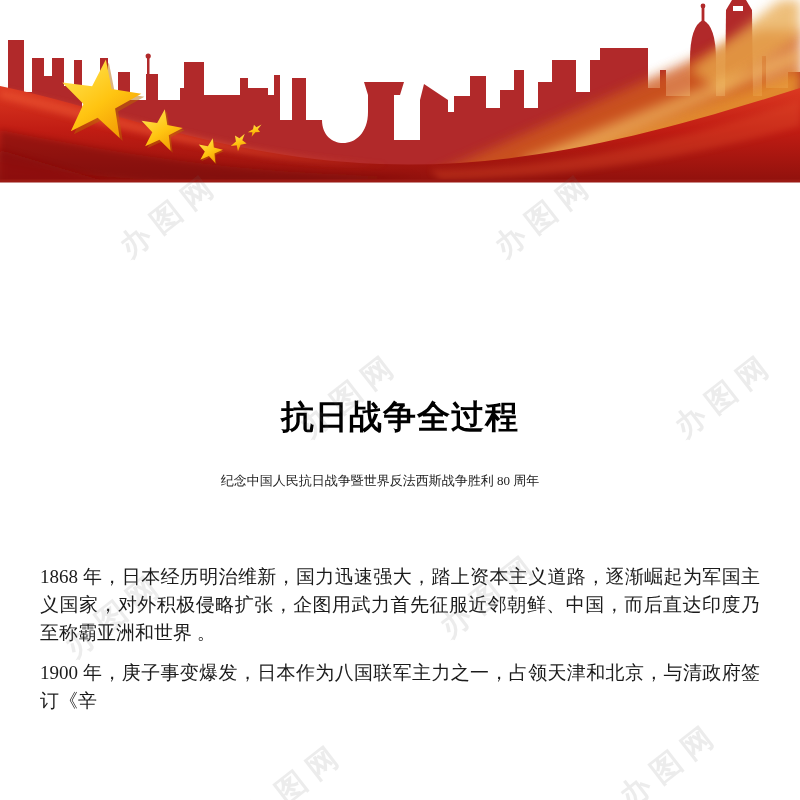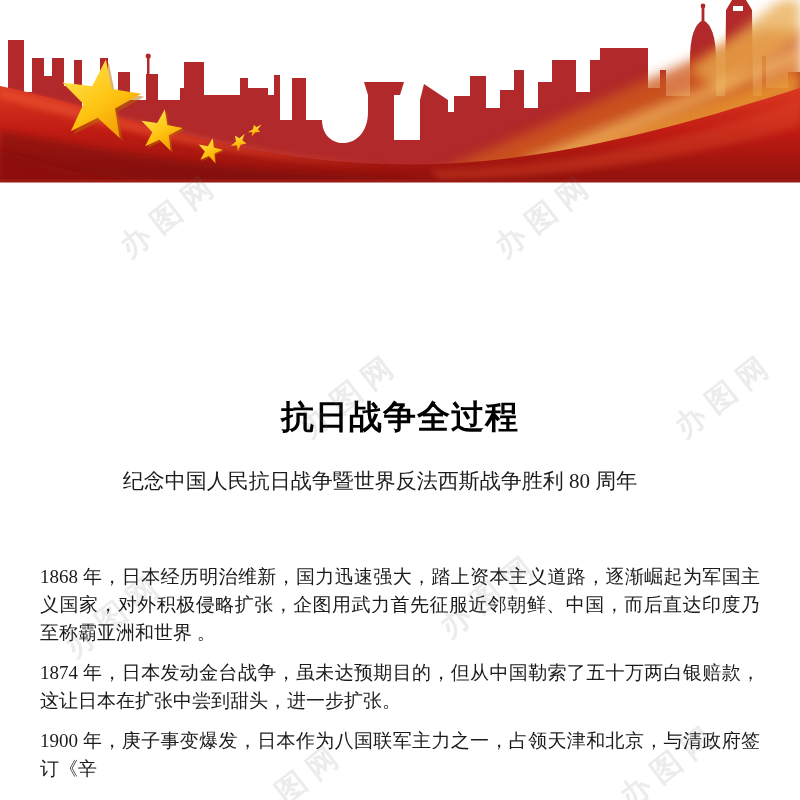--- a/index.html
+++ b/index.html
@@ -20,21 +20,21 @@
   }
 
   .doc-title{
     position:absolute;top:396px;left:0;width:800px;margin:0;
     text-align:center;font-family:"Liberation Sans","DejaVu Sans",sans-serif;
     font-weight:700;font-size:33px;line-height:42px;color:#000000;
     letter-spacing:1px;
   }
   .doc-subtitle{
     position:absolute;top:468px;left:0;width:760px;
-    text-align:center;font-size:21px;line-height:26px;color:#1c1c1c;
+    text-align:center;font-size:13px;line-height:26px;color:#1c1c1c;
   }
   .doc-body{
     position:absolute;top:551px;left:28px;right:28px;
     font-size:19px;line-height:28px;color:#1b1b1b;
     text-align:justify;text-justify:inter-ideograph;
   }
   .doc-body p{margin:12px;}
 </style>
 </head>
 <body>
@@ -122,17 +122,16 @@
     <span class="wm" style="left:295px;top:785px;">办图网</span>
     <span class="wm" style="left:670px;top:765px;">办图网</span>
   </div>
 
   <h1 class="doc-title">抗日战争全过程</h1>
 
   <div class="doc-subtitle">纪念中国人民抗日战争暨世界反法西斯战争胜利 80 周年</div>
 
   <div class="doc-body">
     <p>1868 年，日本经历明治维新，国力迅速强大，踏上资本主义道路，逐渐崛起为军国主义国家，对外积极侵略扩张，企图用武力首先征服近邻朝鲜、中国，而后直达印度乃至称霸亚洲和世界 。</p>
-    <p>1874 年，日本发动金台战争，虽未达预期目的，但从中国勒索了五十万两白银赔款，这让日本在扩张中尝到甜头，进一步扩张。</p>
     <p>1900 年，庚子事变爆发，日本作为八国联军主力之一，占领天津和北京，与清政府签订《辛</p>
   </div>
 
 </div>
 
 </body></html>

